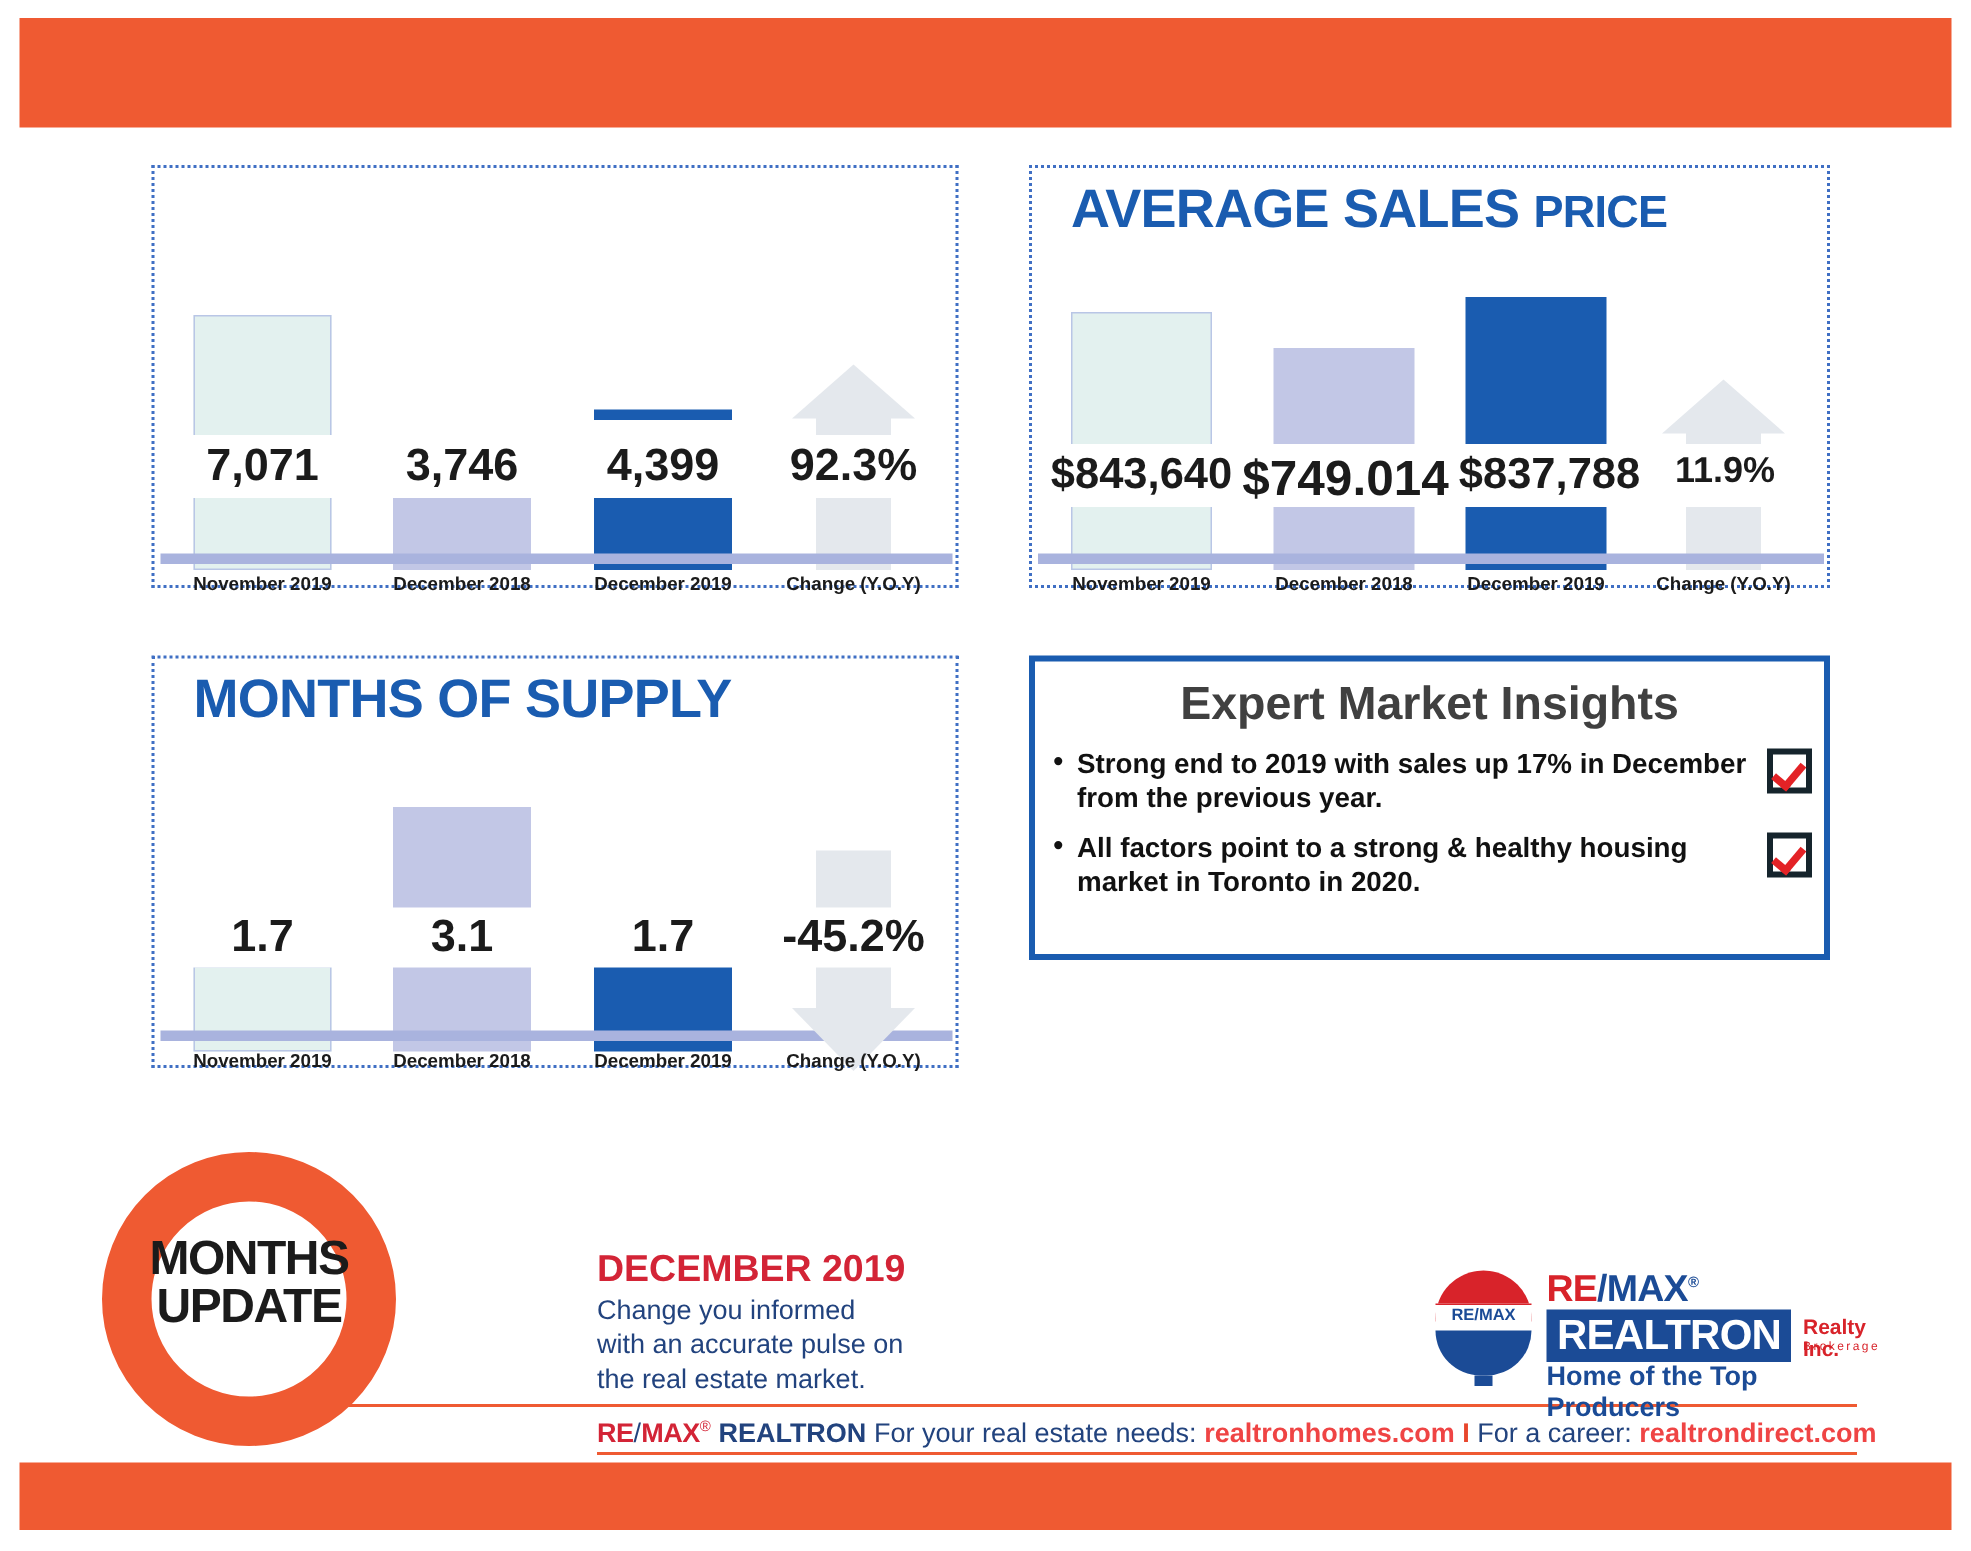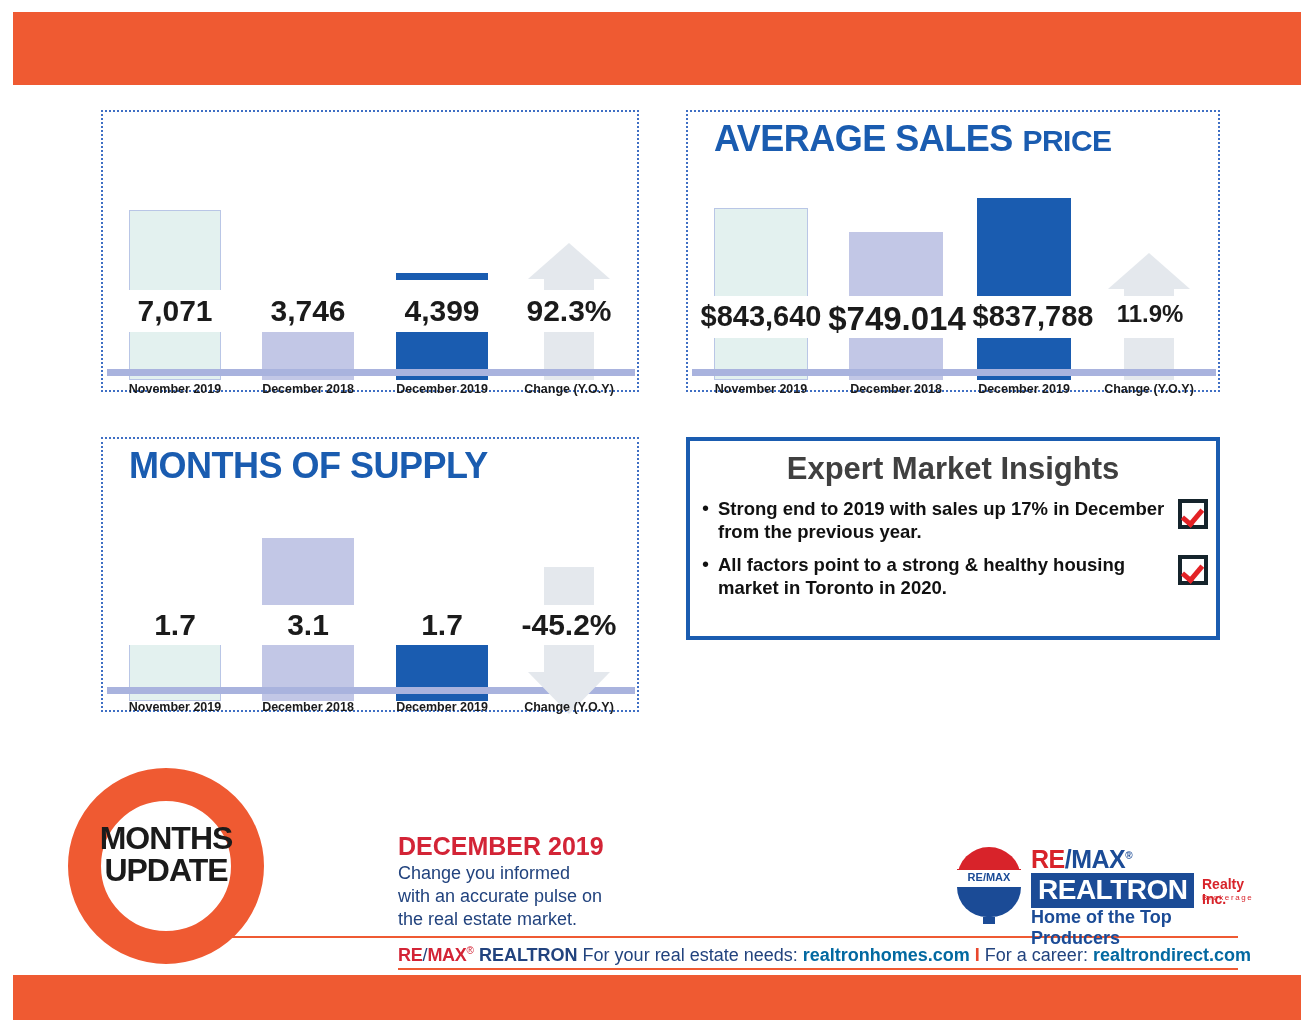--- a/index.html
+++ b/index.html
@@ -242,21 +242,21 @@
     color: #d32436;
     font-weight: bold;
     letter-spacing: -0.3px;
   }
   .fl-slash { color: #22437e; }
   .fl-realtron {
     color: #22437e;
     font-weight: bold;
   }
   .fl-url {
-    color: #0369a1;
+    color: #ef4444;
     font-weight: bold;
   }
   .fl-pipe {
     color: #e8462c;
     font-weight: bold;
   }
 
   
   .logo {
     position: absolute;

